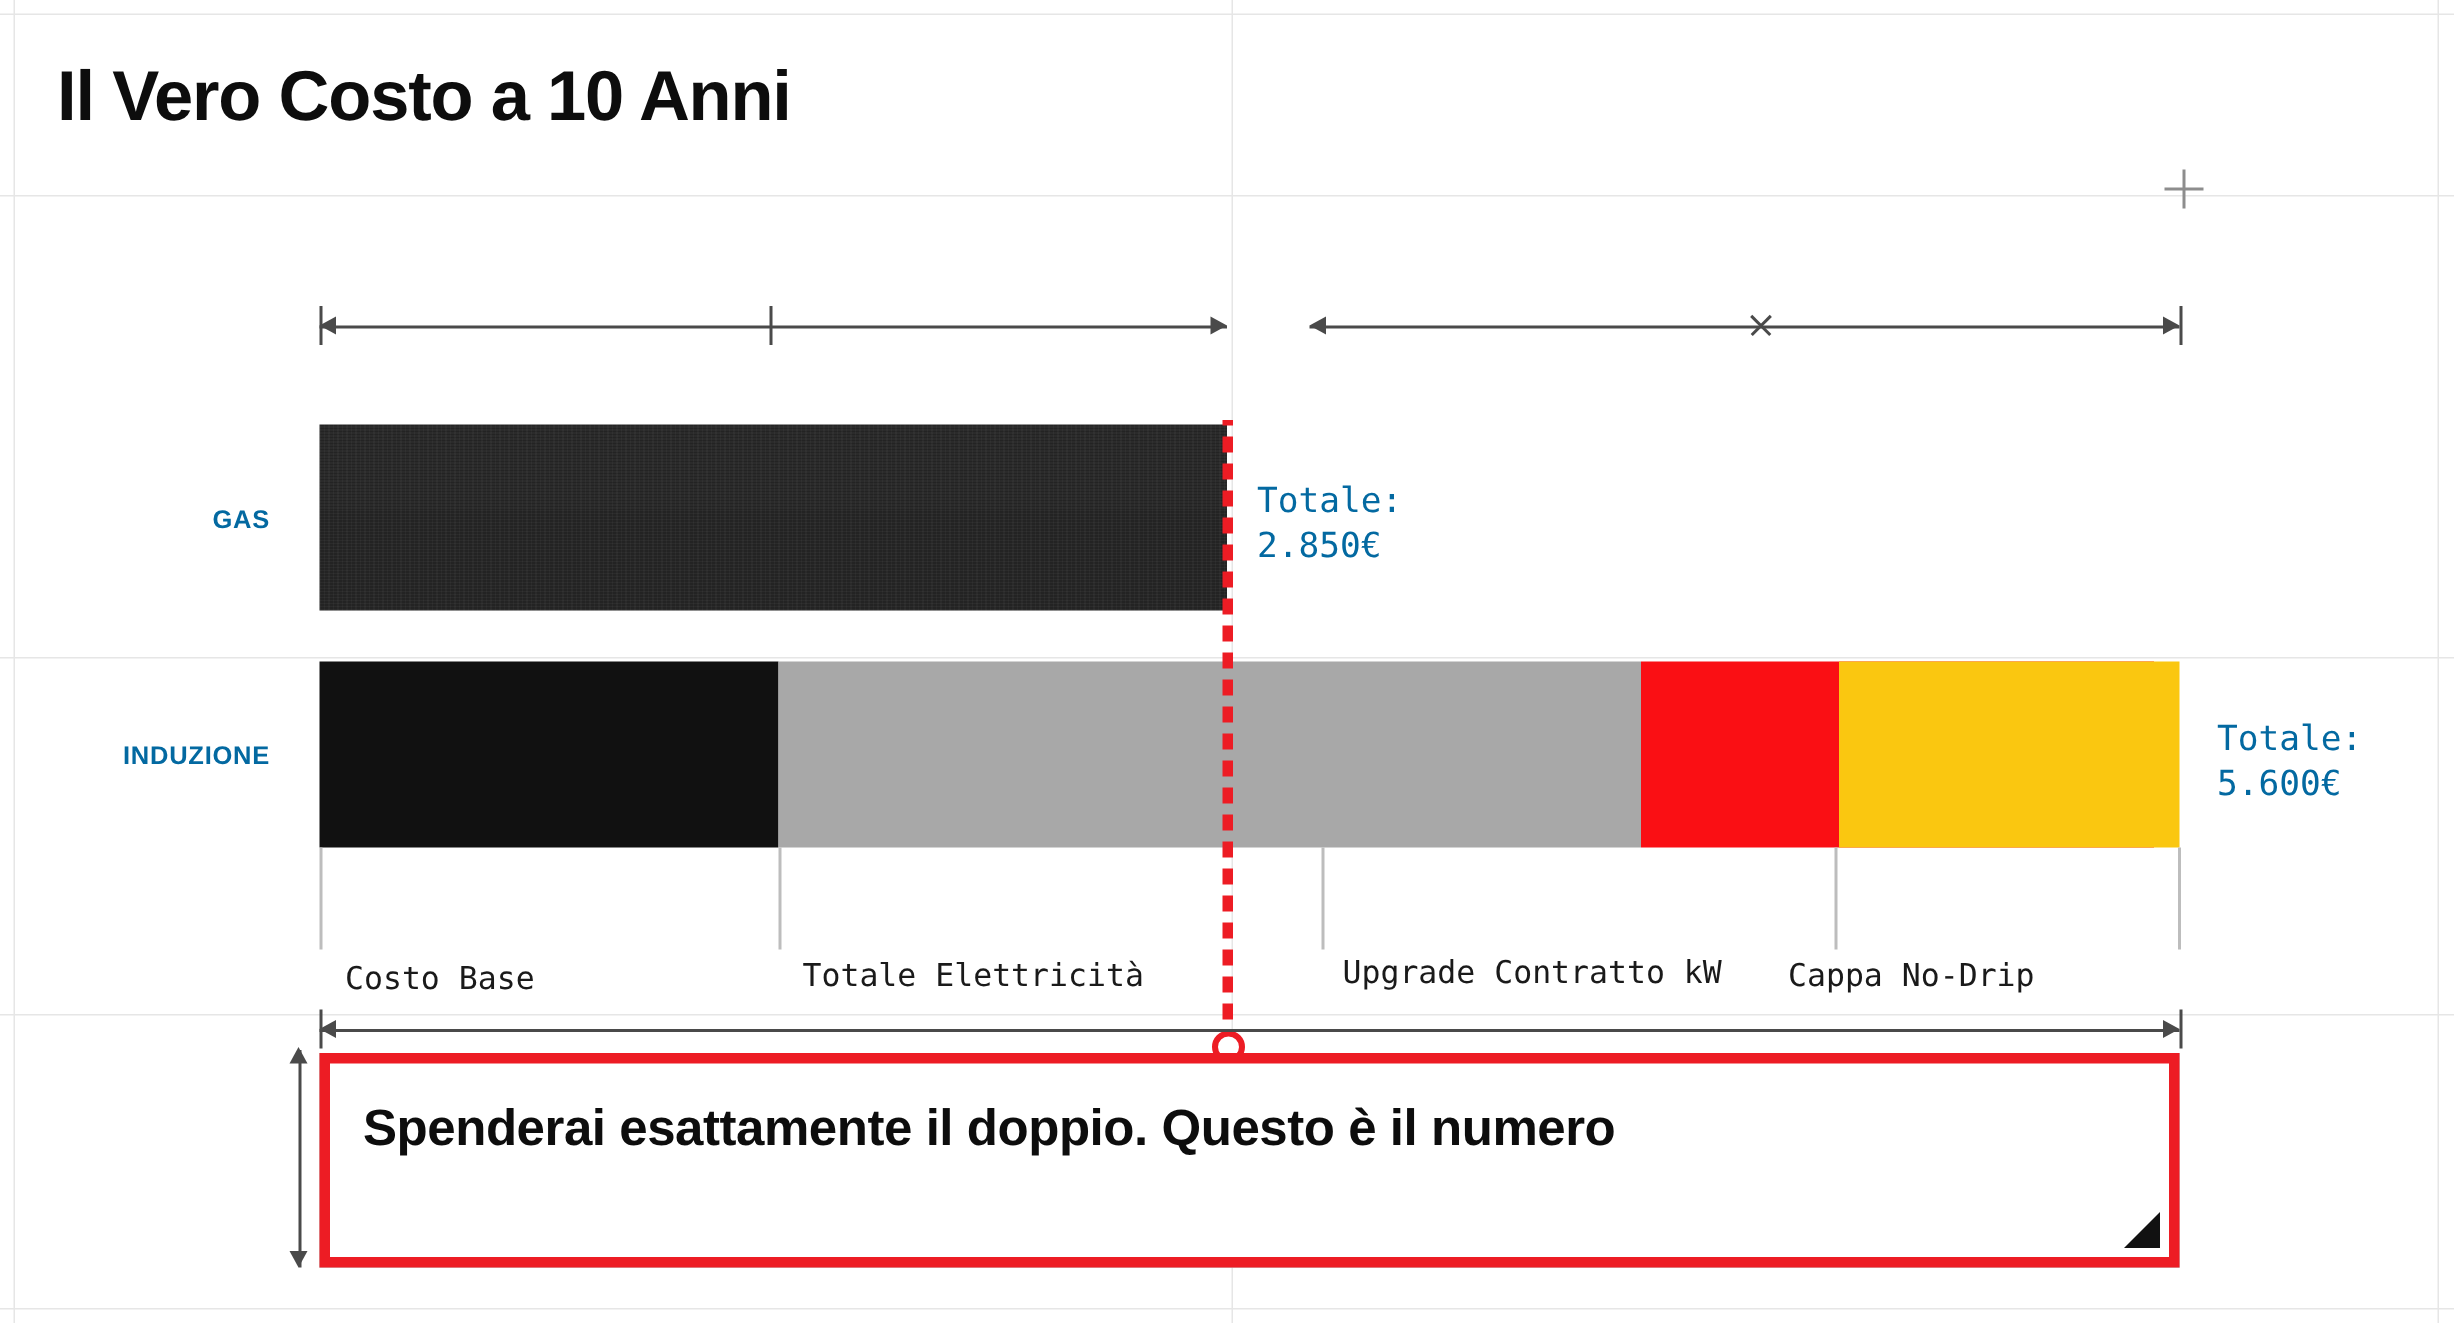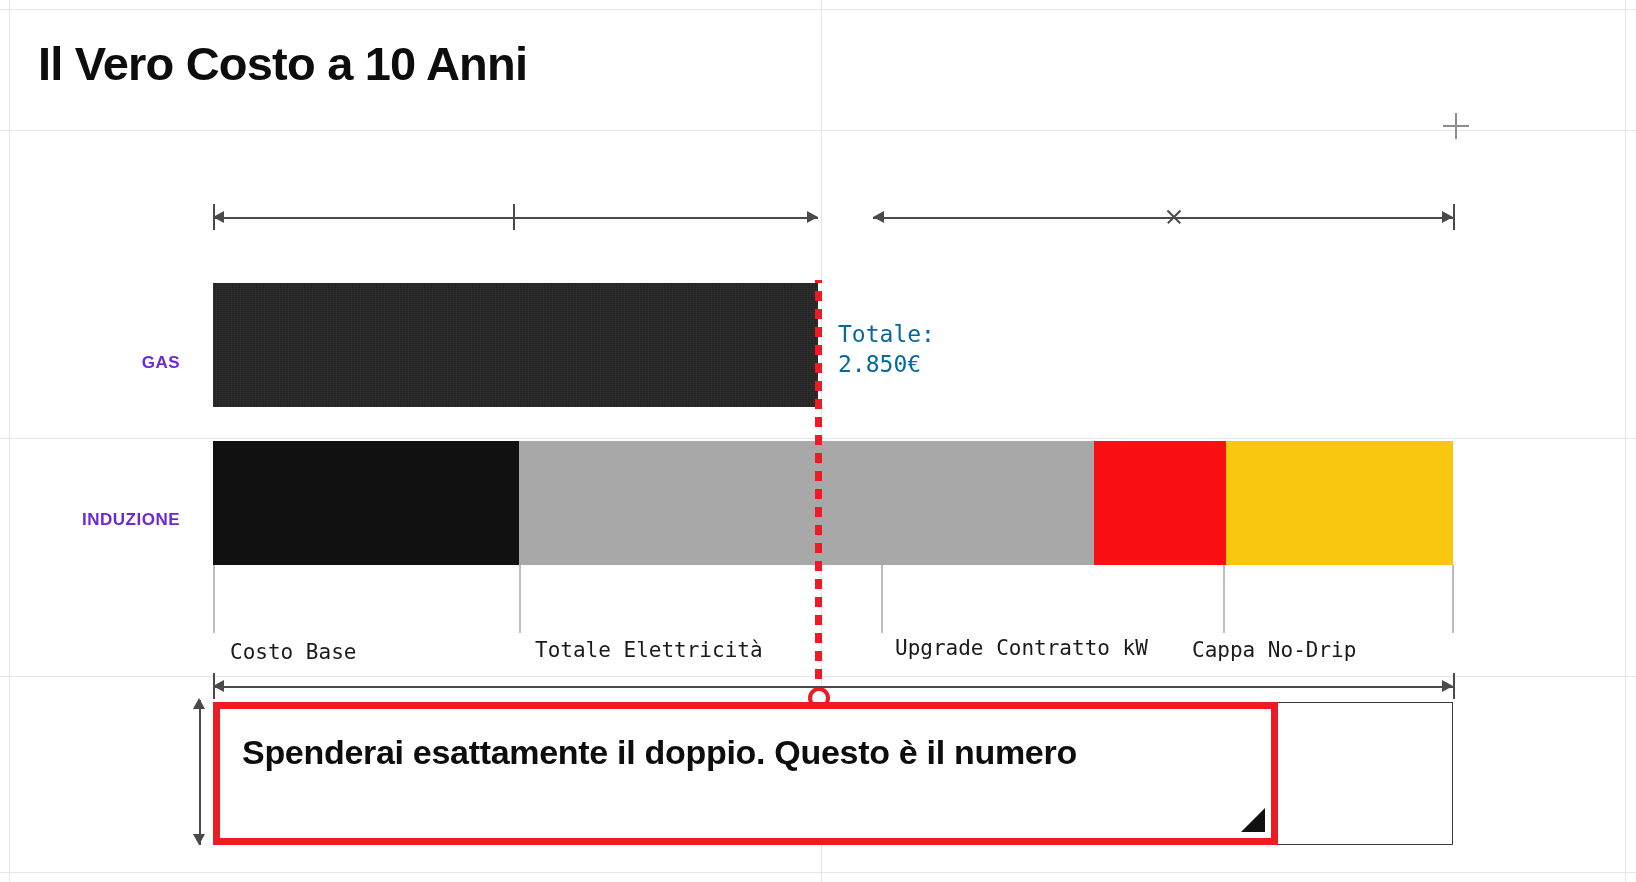--- a/index.html
+++ b/index.html
@@ -99,24 +99,23 @@
   }
   .x-mark::before { transform: rotate(45deg); }
   .x-mark::after  { transform: rotate(-45deg); }
 
   
   .bar-label {
     position: absolute;
     font-size: 17px;
     font-weight: 700;
     letter-spacing: 0.5px;
-    color: #6d28d9;
+    color: #0369a1;
     text-align: right;
     white-space: nowrap;
-    margin-top: 16px;
   }
   .bar {
     position: absolute;
     height: 124px;
   }
   .seg {
     position: absolute;
     top: 0;
     height: 124px;
   }
@@ -259,20 +258,22 @@
 
   <div class="bar-label" style="left:10px; top:494px; width:170px;">INDUZIONE</div>
   <div class="bar" style="left:213px; top:441px; width:1240px;">
     <div class="seg seg-black" style="left:0px;   width:306px;"></div>
     <div class="seg seg-grey" style="left:306px; width:575px;"></div>
     <div class="seg seg-red" style="left:881px; width:342px;"></div>
     <div class="seg seg-yellow" style="left:1223px;width:-0px;"></div>
   </div>
   <div class="seg seg-yellow" style="position:absolute; left:1226px; top:441px; width:227px;"></div>
 
+  <div class="total-txt" style="left:1478px; top:478px;"><span>Totale:</span>
+<span>5.600€</span></div>
 
   <div class="cap-rule" style="left:213px;  top:565px; height:68px;"></div>
   <div class="cap-rule" style="left:519px;  top:565px; height:68px;"></div>
   <div class="cap-rule" style="left:881px;  top:565px; height:68px;"></div>
   <div class="cap-rule" style="left:1223px; top:565px; height:68px;"></div>
   <div class="cap-rule" style="left:1452px; top:565px; height:68px;"></div>
 
   <div class="seg-caption" style="left:230px; top:580px;">
     <div>Costo Base</div>
   </div>
@@ -298,20 +299,20 @@
     <div class="arrow-head arrow-right" style="left:1229px;"></div>
     <div class="dim-tick" style="left:0px;"></div>
     <div class="dim-tick" style="left:1240px;"></div>
   </div>
 
   <div class="vdim" style="left:199px; top:700px; height:145px;"></div>
   <div class="vdim-arrow vdim-arrow-up" style="left:193px; top:698px;"></div>
   <div class="vdim-arrow vdim-arrow-down" style="left:193px; top:834px;"></div>
 
   <div class="callout-inner-line" style="left:213px; top:702px; width:1240px; height:143px;"></div>
-  <div class="callout-outer" style="left:213px; top:702px; width:1065px; height:143px;">
+  <div class="callout-outer" style="left:213px; top:702px; width:1240px; height:143px;">
     <div class="callout-text" style="left:22px; top:18px;">
       <div>Spenderai esattamente il doppio. Questo è il numero</div>
     </div>
     <div class="corner-tri" style="right:6px; bottom:6px;"></div>
   </div>
 
 </div>
 
 </body></html>

